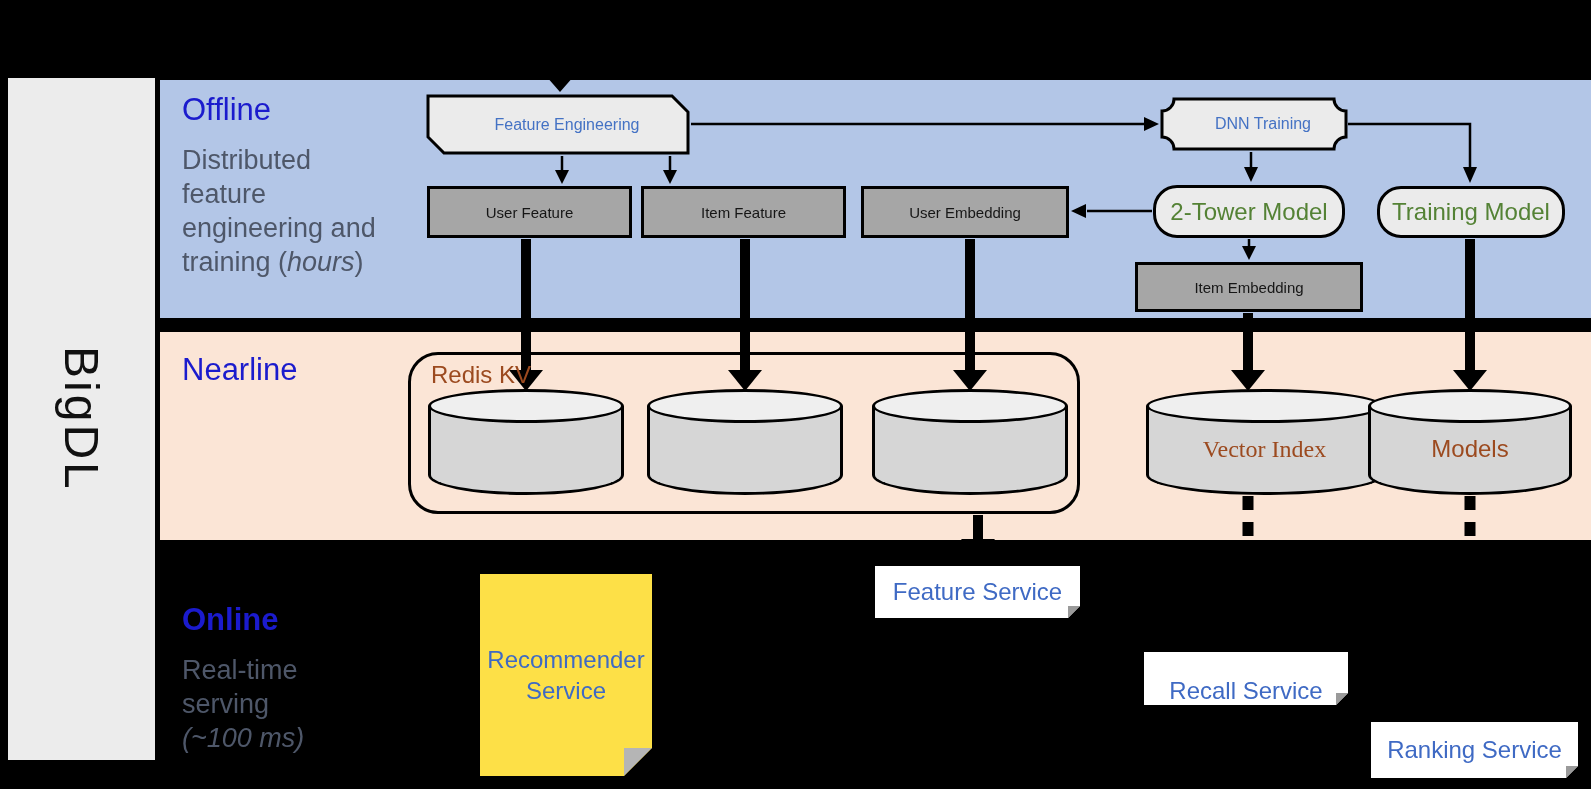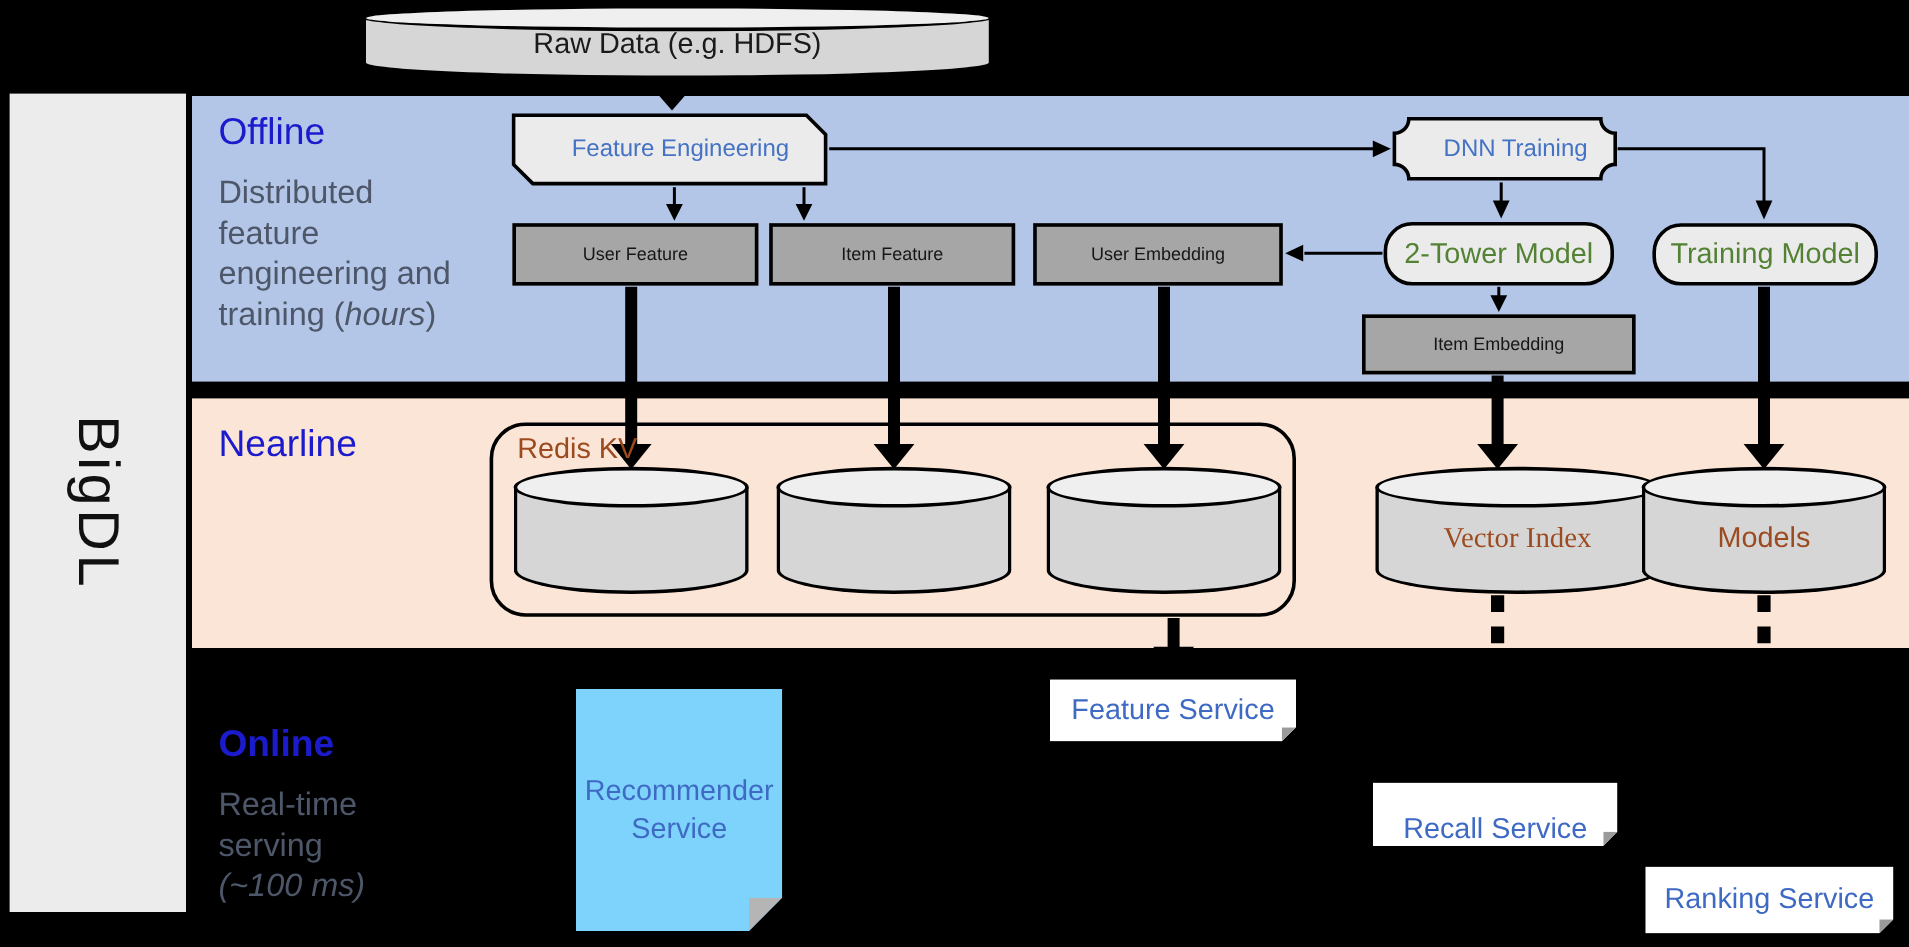--- a/index.html
+++ b/index.html
@@ -36,34 +36,34 @@
 
   
   .gbox{position:absolute;background:var(--gray-box-fill,#a6a6a6);border:3px solid #000;box-sizing:border-box;
         display:flex;align-items:center;justify-content:center;font-size:15px;color:#161616;}
   .rbox{position:absolute;background:var(--light-shape-fill,#ebebeb);border:3px solid #000;box-sizing:border-box;
         border-radius:24px;display:flex;align-items:center;justify-content:center;
         font-size:24px;color:var(--node-text-green,#548235);}
   .shape{position:absolute;}
   .shape svg{position:absolute;left:0;top:0;}
   .shape .slabel{position:absolute;left:0;right:0;top:0;bottom:0;display:flex;align-items:center;
-                 justify-content:center;font-size:20px;color:var(--node-text-blue,#4472c4);padding-left:18px;}
+                 justify-content:center;font-size:16px;color:var(--node-text-blue,#4472c4);padding-left:18px;}
 
   
   .redis{position:absolute;left:408px;top:352px;width:672px;height:162px;border:3.5px solid #000;
          border-radius:30px;box-sizing:border-box;}
   .redis .rlabel{position:absolute;left:20px;top:6px;font-size:24px;color:var(--node-text-brown,#9c4a1f);}
 
   
   .svc{position:absolute;background:#fff;display:flex;align-items:center;justify-content:center;
        font-size:24px;color:var(--service-text-blue,#3f6ac4);
        clip-path:polygon(0 0,100% 0,100% calc(100% - 12px),calc(100% - 12px) 100%,0 100%);}
   .svc .fold{position:absolute;right:0;bottom:0;width:12px;height:12px;background:#9a9a9a;
              clip-path:polygon(0 0,100% 0,0 100%);}
-  .doc{position:absolute;background:#7dd3fc;display:flex;flex-direction:column;align-items:center;
+  .doc{position:absolute;background:#fde047;display:flex;flex-direction:column;align-items:center;
        justify-content:center;font-size:24px;line-height:31px;color:var(--service-text-blue,#3f6ac4);
        clip-path:polygon(0 0,100% 0,100% calc(100% - 28px),calc(100% - 28px) 100%,0 100%);}
   .doc .fold{position:absolute;right:0;bottom:0;width:28px;height:28px;background:#b5b5b5;
              clip-path:polygon(0 0,100% 0,0 100%);}
 
   .overlay{position:absolute;left:0;top:0;}
   i{font-style:italic;}
 </style>
 </head>
 <body>
@@ -156,25 +156,20 @@
   </div>
   <div class="zone-label" style="top:602px;">
     <div class="zone-title bold">Online</div>
     <div class="zone-desc">
       <div>Real-time</div>
       <div>serving</div>
       <div><i>(~100 ms)</i></div>
     </div>
   </div>
 
-  <div class="cyl flat" style="left:302px;top:4px;width:525px;height:62px;">
-    <div class="body"></div>
-    <div class="top"></div>
-    <div class="clabel">Raw Data (e.g. HDFS)</div>
-  </div>
 
   <div class="shape" style="left:426px;top:94px;width:264px;height:61px;">
     <svg width="264" height="61" viewBox="0 0 264 61">
       <path d="M2,2 H246 L262,18 V59 H18 L2,43 Z" fill="#ebebeb" stroke="#000" stroke-width="3"></path>
     </svg>
     <div class="slabel">Feature Engineering</div>
   </div>
 
   <div class="shape" style="left:1160px;top:97px;width:188px;height:54px;">
     <svg width="188" height="54" viewBox="0 0 188 54">

